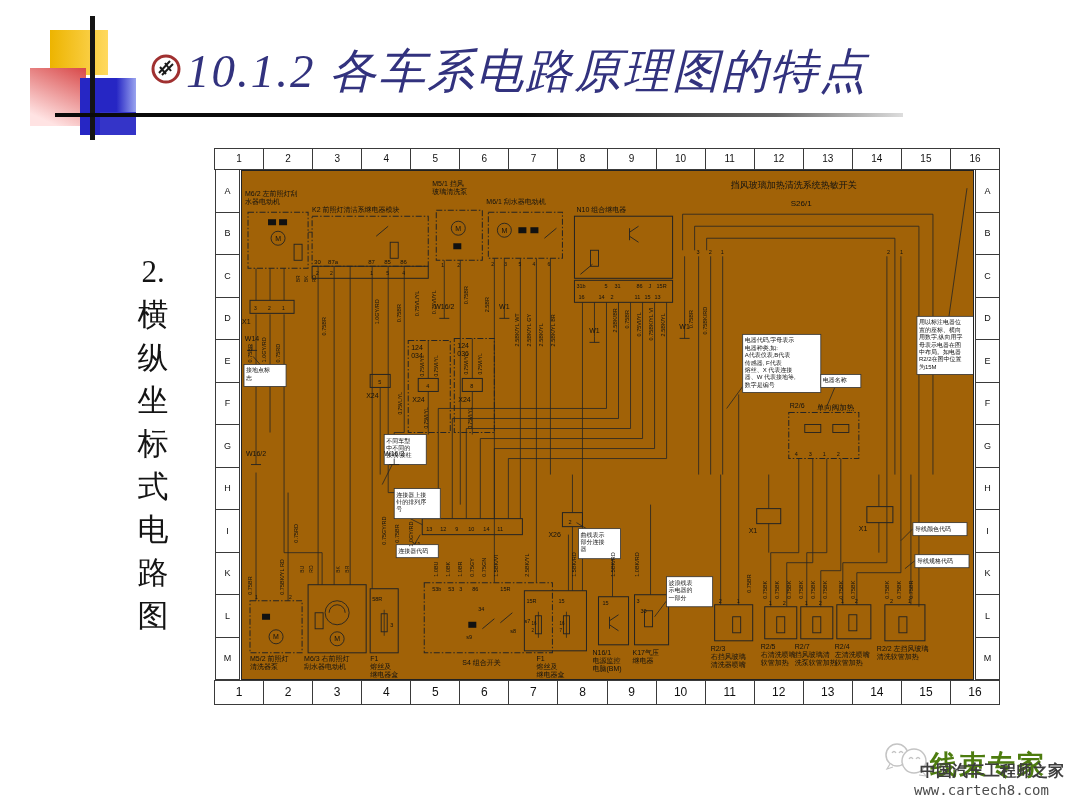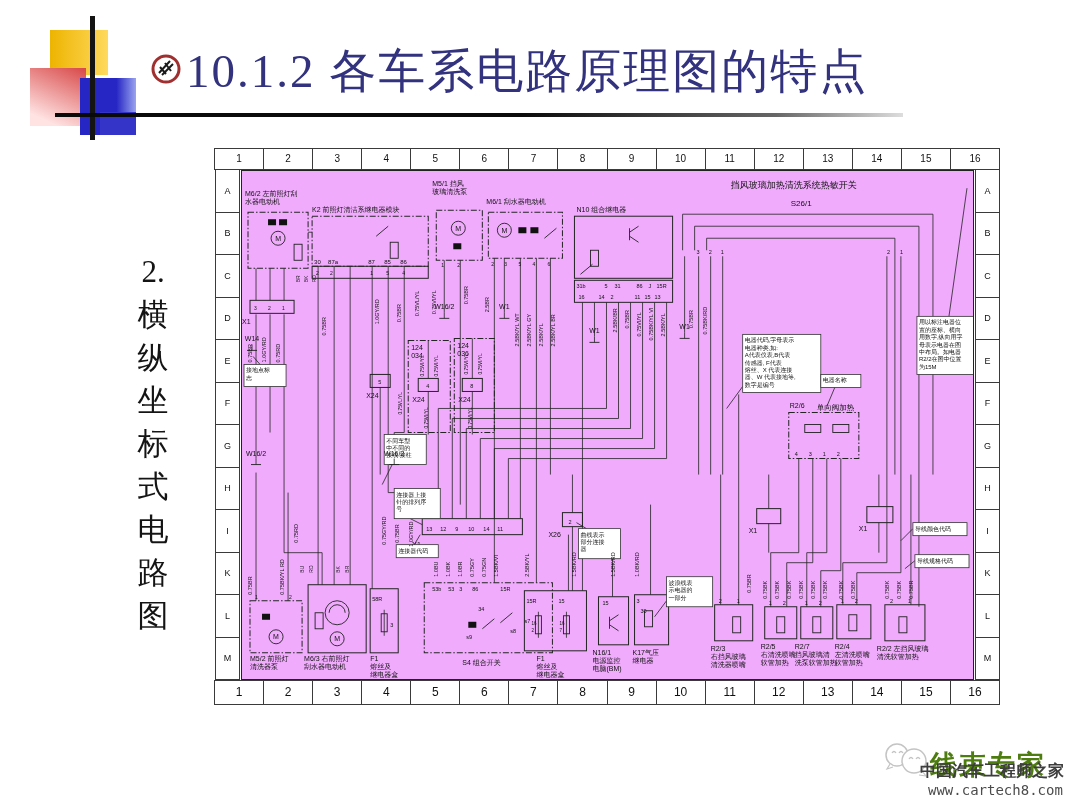--- a/index.html
+++ b/index.html
@@ -10,59 +10,59 @@
   .sq-yellow{left:50px;top:30px;width:58px;height:45px;background:linear-gradient(to right,#edb400,#ffd95e);}
   .sq-pink{left:30px;top:68px;width:56px;height:58px;background:linear-gradient(205deg,#d84848,#ffe3e3 85%);}
   .sq-blue{left:80px;top:78px;width:56px;height:57px;background:linear-gradient(to right,#2626c4 65%,#9aa4ef);}
   .sq-blue2{left:100px;top:112px;width:36px;height:23px;background:#3434c8;}
   .vline{position:absolute;left:90px;top:16px;width:5px;height:124px;background:#141414;}
   .hline{position:absolute;left:55px;top:113px;width:848px;height:4px;
          background:linear-gradient(to right,#0a0a0a 55%,#666 85%,#ddd 100%);}
   
   .title-icon{position:absolute;left:150px;top:53px;width:32px;height:32px;}
   .page-title{position:absolute;left:186px;top:40px;margin:0;font-family:"Liberation Serif",serif;
-              font-weight:normal;font-size:47px;letter-spacing:2px;color:#32327e;white-space:nowrap;}
+              font-weight:normal;font-size:47px;letter-spacing:2px;color:#32327e;white-space:nowrap;font-style:italic;}
   
   .side-caption{position:absolute;left:128px;top:250px;width:50px;display:flex;flex-direction:column;}
   .side-char{height:43px;line-height:43px;text-align:center;font-size:31px;color:#141414;
              font-family:"Liberation Serif",serif;}
   
   .diagram{position:absolute;left:215px;top:148px;width:785px;height:557px;background:#fff;
            display:flex;flex-direction:column;}
   .strip{display:flex;}
   .strip .cell{flex:1;border:1px solid #3a3a3a;margin-left:-1px;text-align:center;color:#111;}
   .strip-top{height:22px;}
   .strip-top .cell{font-size:10px;line-height:20px;}
   .strip-bottom{height:25px;}
   .strip-bottom .cell{font-size:12px;line-height:23px;}
   .mid{flex:1;display:flex;min-height:0;}
   .vstrip{width:25px;display:flex;flex-direction:column;}
   .vstrip .cell{flex:1;border:1px solid #3a3a3a;margin-top:-1px;display:flex;align-items:center;
                 justify-content:center;font-size:9px;color:#111;}
-  .canvas{flex:1;border:1.5px solid #222;margin:0 1px;position:relative;background:#f0abfc;}
+  .canvas{flex:1;border:1.5px solid #222;margin:0 1px;position:relative;background:#a16207;}
   .canvas svg{width:100%;height:100%;display:block;}
   
   .wire{fill:none;stroke:#242424;stroke-width:0.8;}
   .box{fill:none;stroke:#242424;stroke-width:1;}
   .box.dashed{stroke-dasharray:6 2 1.5 2;}
   .clabel{font-size:7px;fill:#111;}
   .stext{fill:#111;}
   .wlabel{fill:#111;}
   .ann rect{fill:#ffffff;stroke:#333;stroke-width:0.8;}
   .ann text{font-size:6px;fill:#111;}
   .sym{fill:none;stroke:#222;stroke-width:0.9;}
   .blk{fill:#111;}
   
   .watermark{position:absolute;left:878px;top:736px;width:200px;height:70px;}
   .wm-icon{position:absolute;left:4px;top:4px;width:50px;height:40px;}
   .wm-light{position:absolute;left:52px;top:11px;font-size:27px;letter-spacing:2px;color:#4d7c0f;
             font-weight:bold;font-family:"Liberation Serif",serif;white-space:nowrap;}
   .wm-dark{position:absolute;left:42px;top:25px;font-size:16px;font-weight:bold;color:#3d3d3d;
            font-family:"Liberation Serif",serif;white-space:nowrap;text-align:center;}
-  .wm-url{position:absolute;left:50px;top:46px;font-size:14px;color:#4c4c4c;
+  .wm-url{position:absolute;left:36px;top:46px;font-size:14px;color:#4c4c4c;
           font-family:"DejaVu Sans Mono",monospace;white-space:nowrap;}
 </style>
 </head>
 <body>
 
 <div>
   <div class="sq sq-yellow"></div>
   <div class="sq sq-pink"></div>
   <div class="sq sq-blue"></div>
   <div class="sq sq-blue2"></div>

